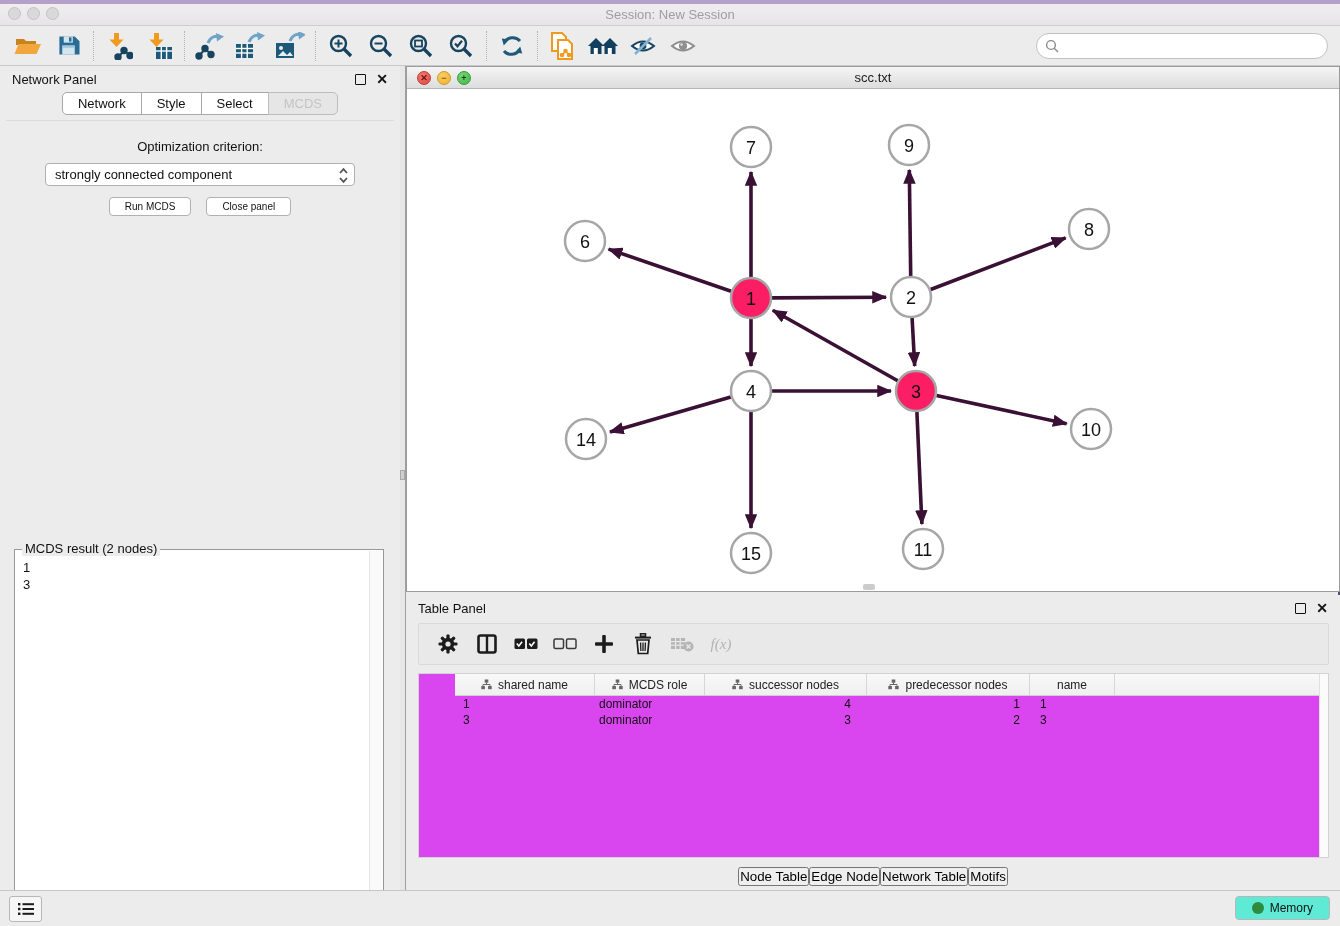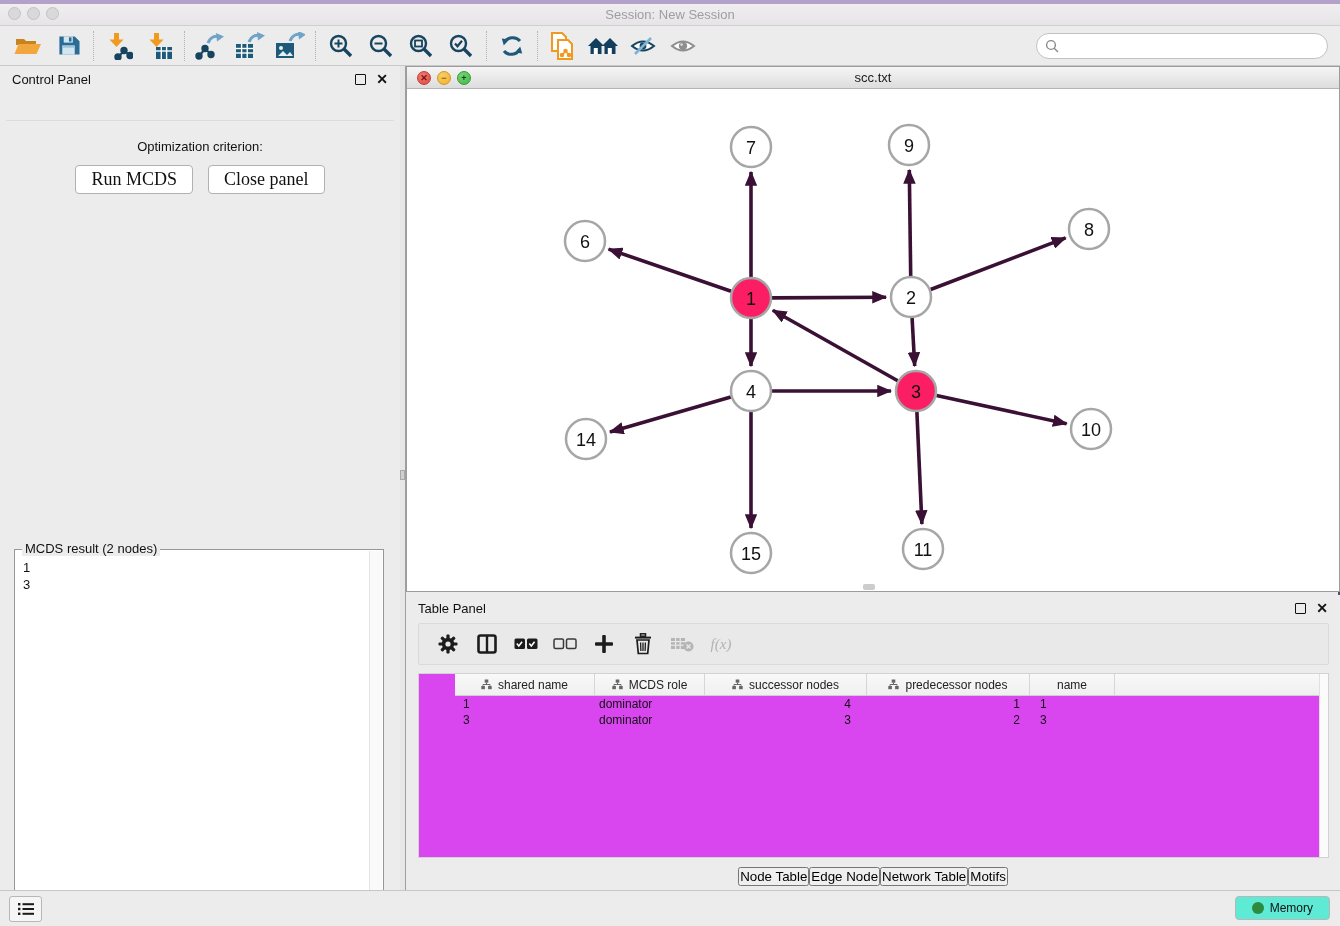--- a/index.html
+++ b/index.html
@@ -41,21 +41,21 @@
   .seg .segbtn.active { background:#e6e6e6; color:#c4c4c4; border-color:#bdbdbd; }
 
   .cp-body { position:absolute; left:6px; right:6px; top:54px; bottom:6px; background:#ececec;
     border-top:1px solid #dcdcdc; }
   .opt-label { text-align:center; font-size:13px; color:#111; margin-top:18px; }
   .dropdown { position:relative; margin:9px 39px 0 39px; height:23px; background:#fff;
     border:1px solid #b1b1b1; border-radius:4px; display:flex; align-items:center;
     padding-left:9px; font-size:13px; color:#111; }
   .dropdown .stepper { position:absolute; right:4px; top:2px; }
   .btn-row { display:flex; justify-content:center; gap:15px; margin-top:11px; }
-  .push-btn { font-family:Liberation Serif, serif; font-size:18px; background:#fff; color:#111;
+  .push-btn { font-family:Liberation Sans, sans-serif; font-size:10px; background:#fff; color:#111;
     border:1px solid #b1b1b1; border-radius:4px; padding:3px 15px; cursor:default; }
 
   .result-box { position:absolute; left:8px; top:428px; width:370px; height:380px;
     border:1px solid #979797; background:#fff; }
   .result-legend { position:absolute; left:7px; top:-9px; background:#ececec; padding:0 3px;
     font-size:13px; color:#111; }
   .result-lines { padding:9px 8px 0 8px; font-size:13px; color:#111; line-height:17px; }
   .result-scroll { position:absolute; right:1px; top:1px; bottom:1px; width:13px; background:#fafafa;
     border-left:1px solid #e4e4e4; }
 
@@ -278,28 +278,43 @@
       <svg width="14" height="14" viewBox="0 0 14 14">
         <circle cx="6" cy="6" r="4.4" stroke="#8a8a8a" stroke-width="1.4" fill="none"></circle>
         <line x1="9.2" y1="9.2" x2="13" y2="13" stroke="#8a8a8a" stroke-width="1.4"></line>
       </svg>
       <input type="text" placeholder="" style="">
     </div>
   </div>
 
   <div class="control-panel">
     <div class="panel-header">
-      <span>Control Panel</span>
+      <span>Network Panel</span>
       <span class="win-ctrls">
         <span class="float-ico"></span>
         <span class="close-ico">✕</span>
       </span>
     </div>
+    <div class="seg" id="cp-tabs">
+        <button class="segbtn">Network</button>
+        <button class="segbtn">Style</button>
+        <button class="segbtn">Select</button>
+        <button class="segbtn active">MCDS</button>
+      </div>
     <div class="cp-body">
       <div class="opt-label">Optimization criterion:</div>
+      <div class="dropdown">
+        <span>strongly connected component</span>
+        <span class="stepper">
+          <svg width="13" height="19" viewBox="0 0 13 19">
+            <path d="M3 7 L6.5 3.2 L10 7" stroke="#555" stroke-width="1.8" fill="none"></path>
+            <path d="M3 12 L6.5 15.8 L10 12" stroke="#555" stroke-width="1.8" fill="none"></path>
+          </svg>
+        </span>
+      </div>
       <div class="btn-row">
         <button class="push-btn">Run MCDS</button>
         <button class="push-btn">Close panel</button>
       </div>
       <div class="result-box">
         <span class="result-legend">MCDS result (2 nodes)</span>
         <div class="result-lines" id="result-lines">
             <div>1</div>
             <div>3</div>
           </div>

